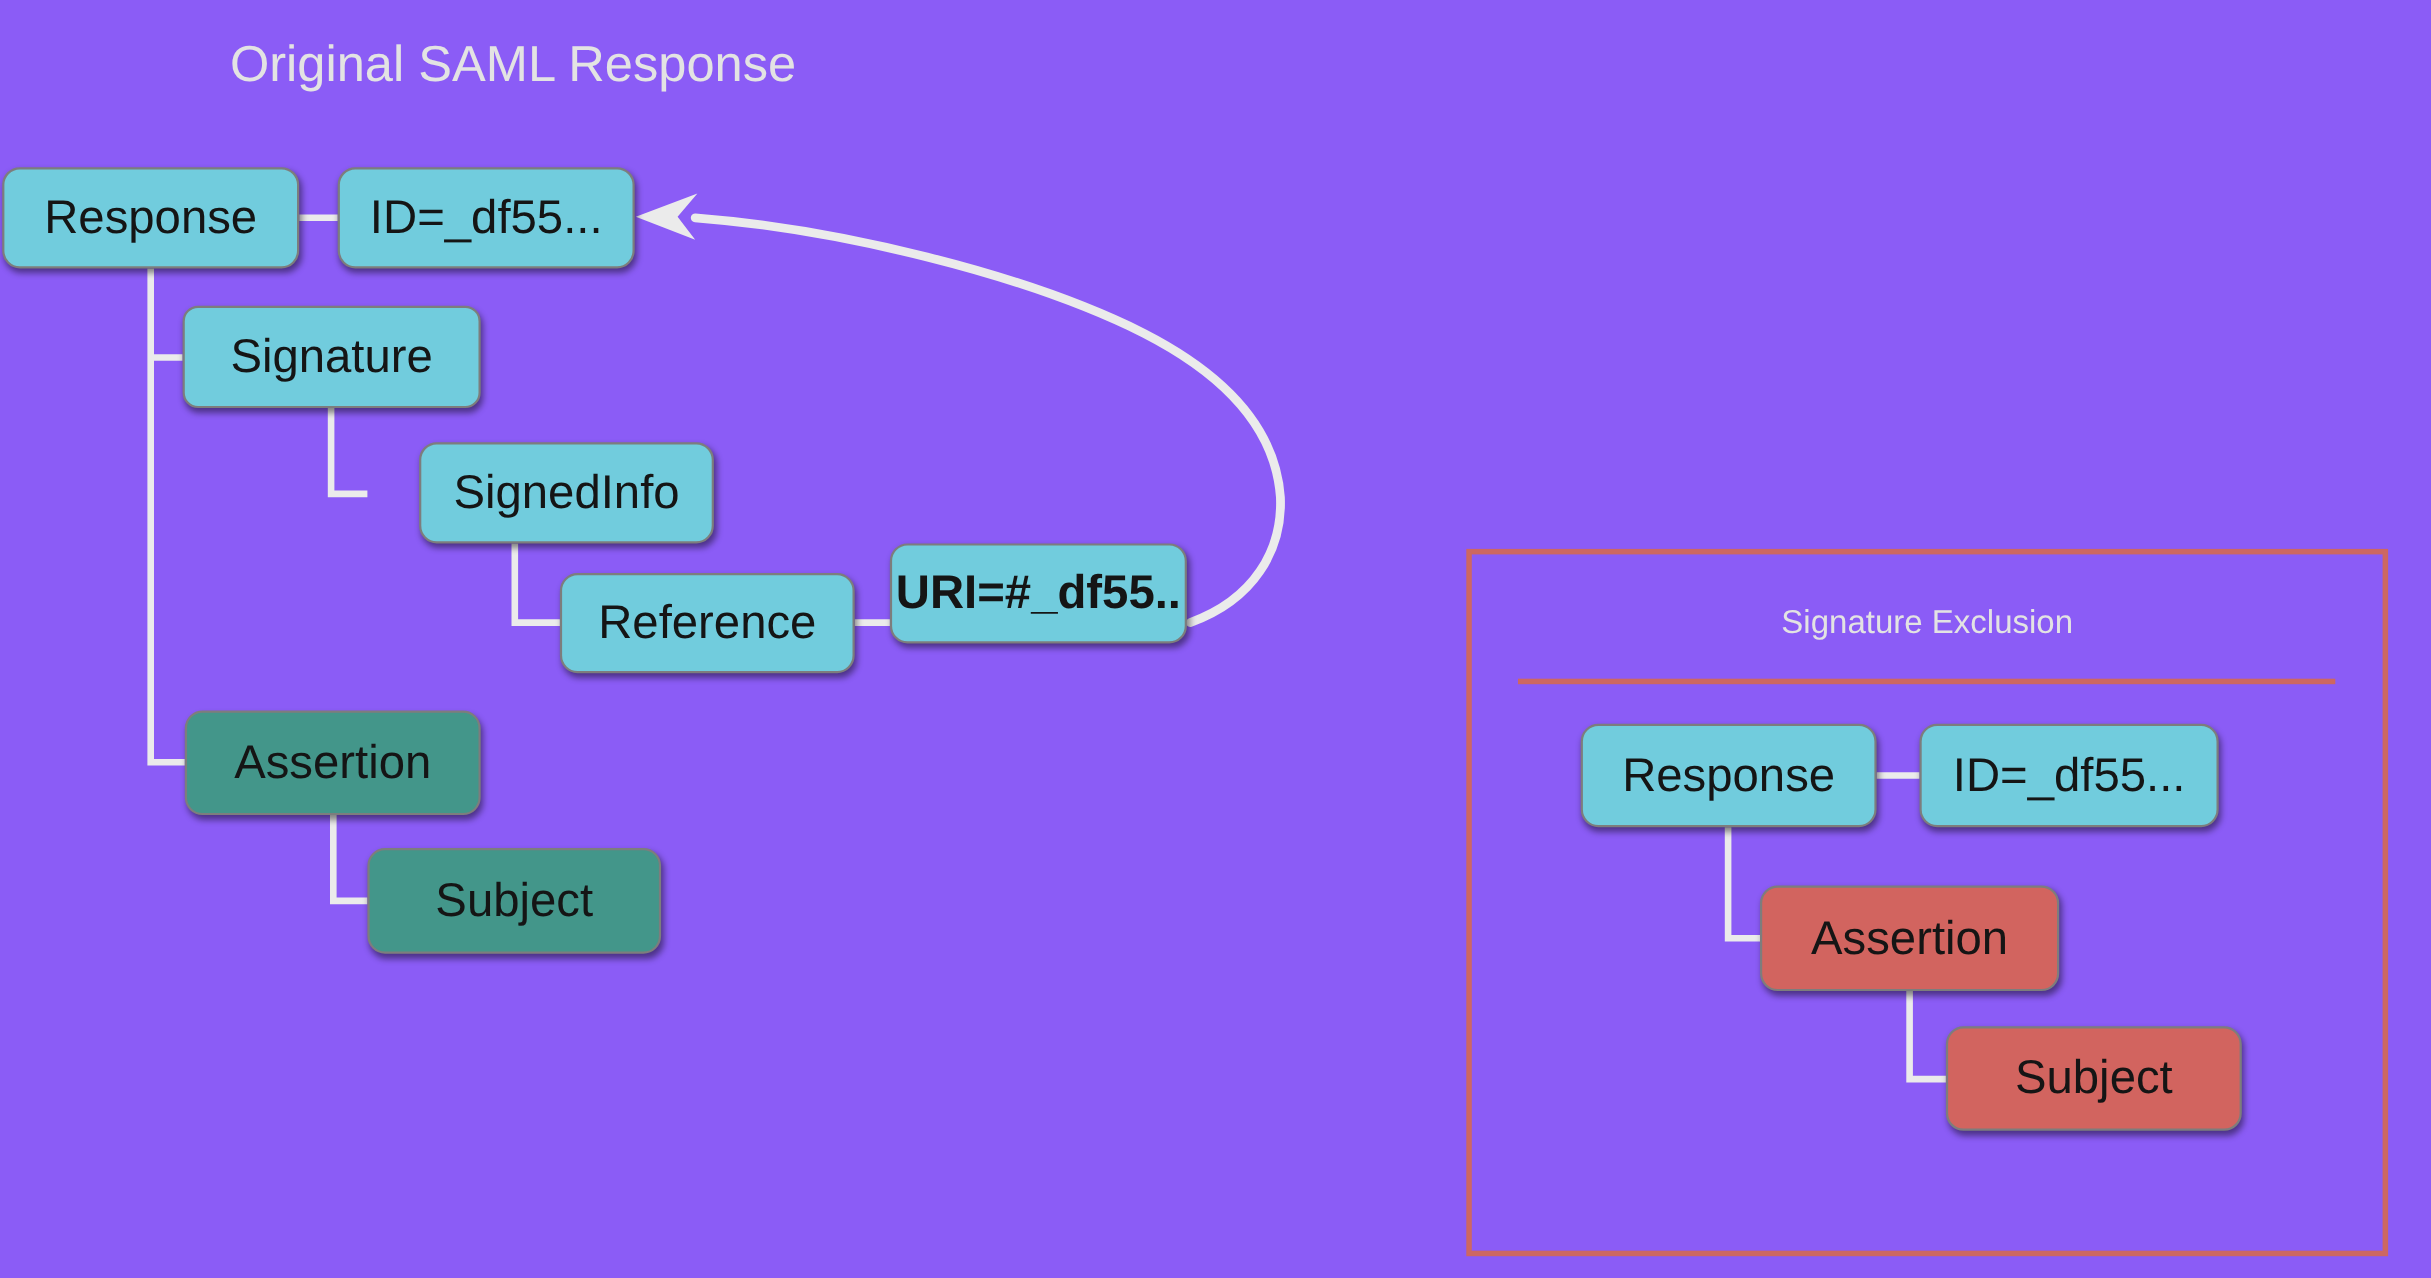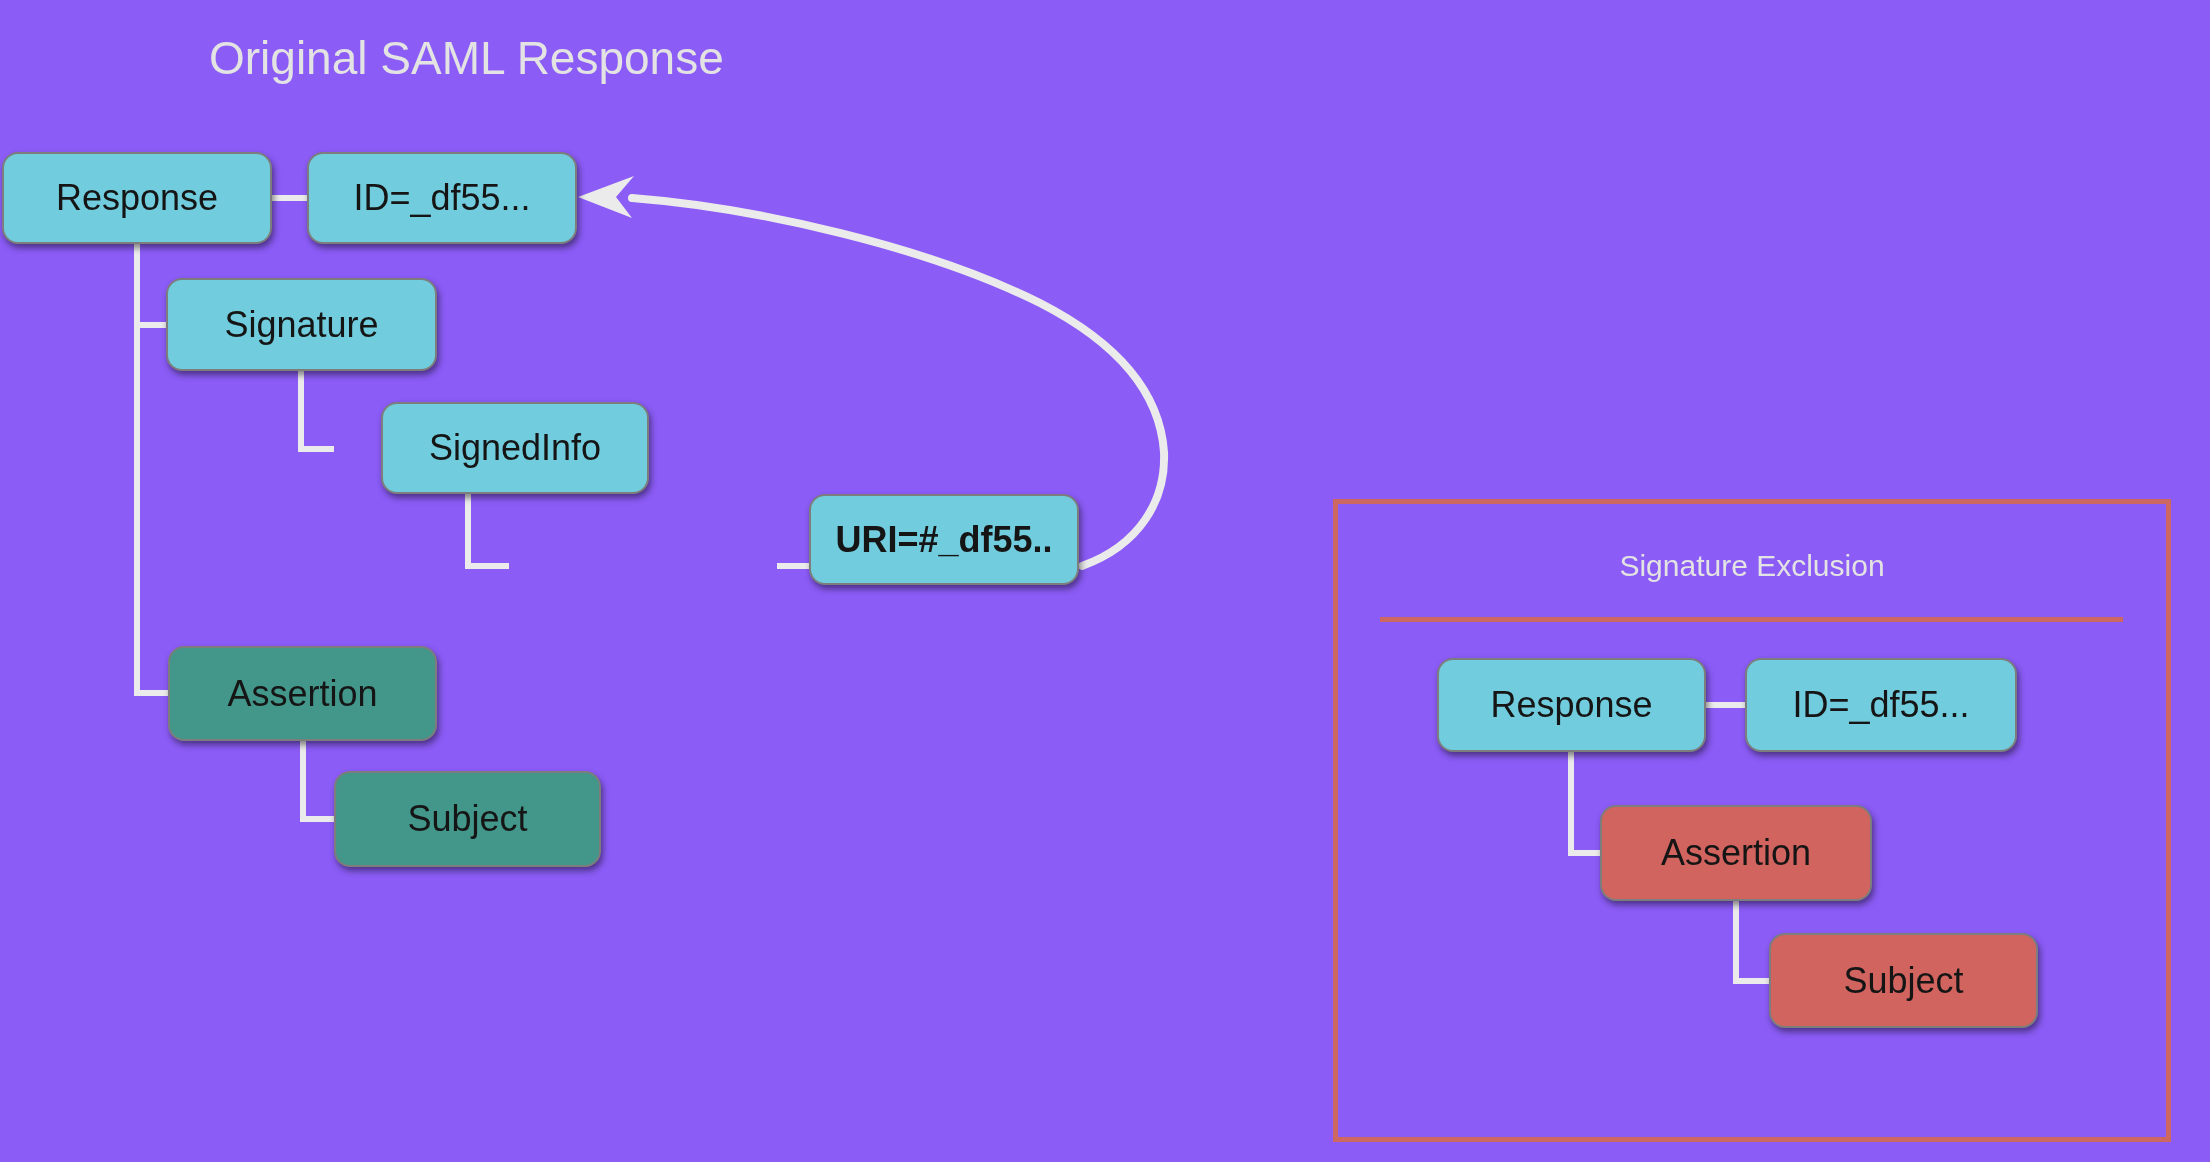--- a/index.html
+++ b/index.html
@@ -29,21 +29,21 @@
     white-space: nowrap;
   }
   .node {
     position: absolute;
     box-sizing: border-box;
     border-radius: 16px;
     border: 2px solid #7d7d7d;
     display: flex;
     align-items: center;
     justify-content: center;
-    font-size: 36px;
+    font-size: 43px;
     color: #151515;
     box-shadow: 2px 4px 6px rgba(0,0,0,0.45);
     white-space: nowrap;
   }
   .cyan { background: #71ccdd; }
   .teal { background: #43968a; }
   .red  { background: #d2645f; }
   .exclusion-panel {
     position: absolute;
     left: 1333px; top: 499px;
@@ -88,22 +88,23 @@
 
     <path d="M1706 705 H1745" stroke="#ebebeb" stroke-width="6" fill="none"></path>
     <path d="M1571 752 V853 H1600" stroke="#ebebeb" stroke-width="6" fill="none"></path>
     <path d="M1736 901 V981 H1769" stroke="#ebebeb" stroke-width="6" fill="none"></path>
   </svg>
 
   <div class="diagram-title" style="left:209px; top:30px;">Original SAML Response</div>
 
   <div class="node cyan" style="left:2px; top:152px; width:270px; height:92px;">Response</div>
   <div class="node cyan" style="left:307px; top:152px; width:270px; height:92px;">ID=_df55...</div>
-  <div class="node cyan" style="left:166px; top:278px; width:271px; height:93px;">Signature</div>
+  <div class="node cyan" style="left:166px; top:278px; width:271px; height:93px;border-radius:14px;">Signature</div>
   <div class="node cyan" style="left:334px; top:402px; width:268px; height:92px;margin-left:47px;">SignedInfo</div>
+  <div class="node cyan" style="left:509px; top:521px; width:268px; height:91px;">Reference</div>
   <div class="node cyan" style="left:809px; top:494px; width:270px; height:91px;font-weight:bold;">URI=#_df55..</div>
   <div class="node teal" style="left:168px; top:646px; width:269px; height:95px;">Assertion</div>
   <div class="node teal" style="left:334px; top:771px; width:267px; height:96px;">Subject</div>
 
   <div class="exclusion-panel">
     <div class="exclusion-title">Signature Exclusion</div>
     <div class="exclusion-underline"></div>
   </div>
 
   <div class="node cyan" style="left:1437px; top:658px; width:269px; height:94px;">Response</div>

